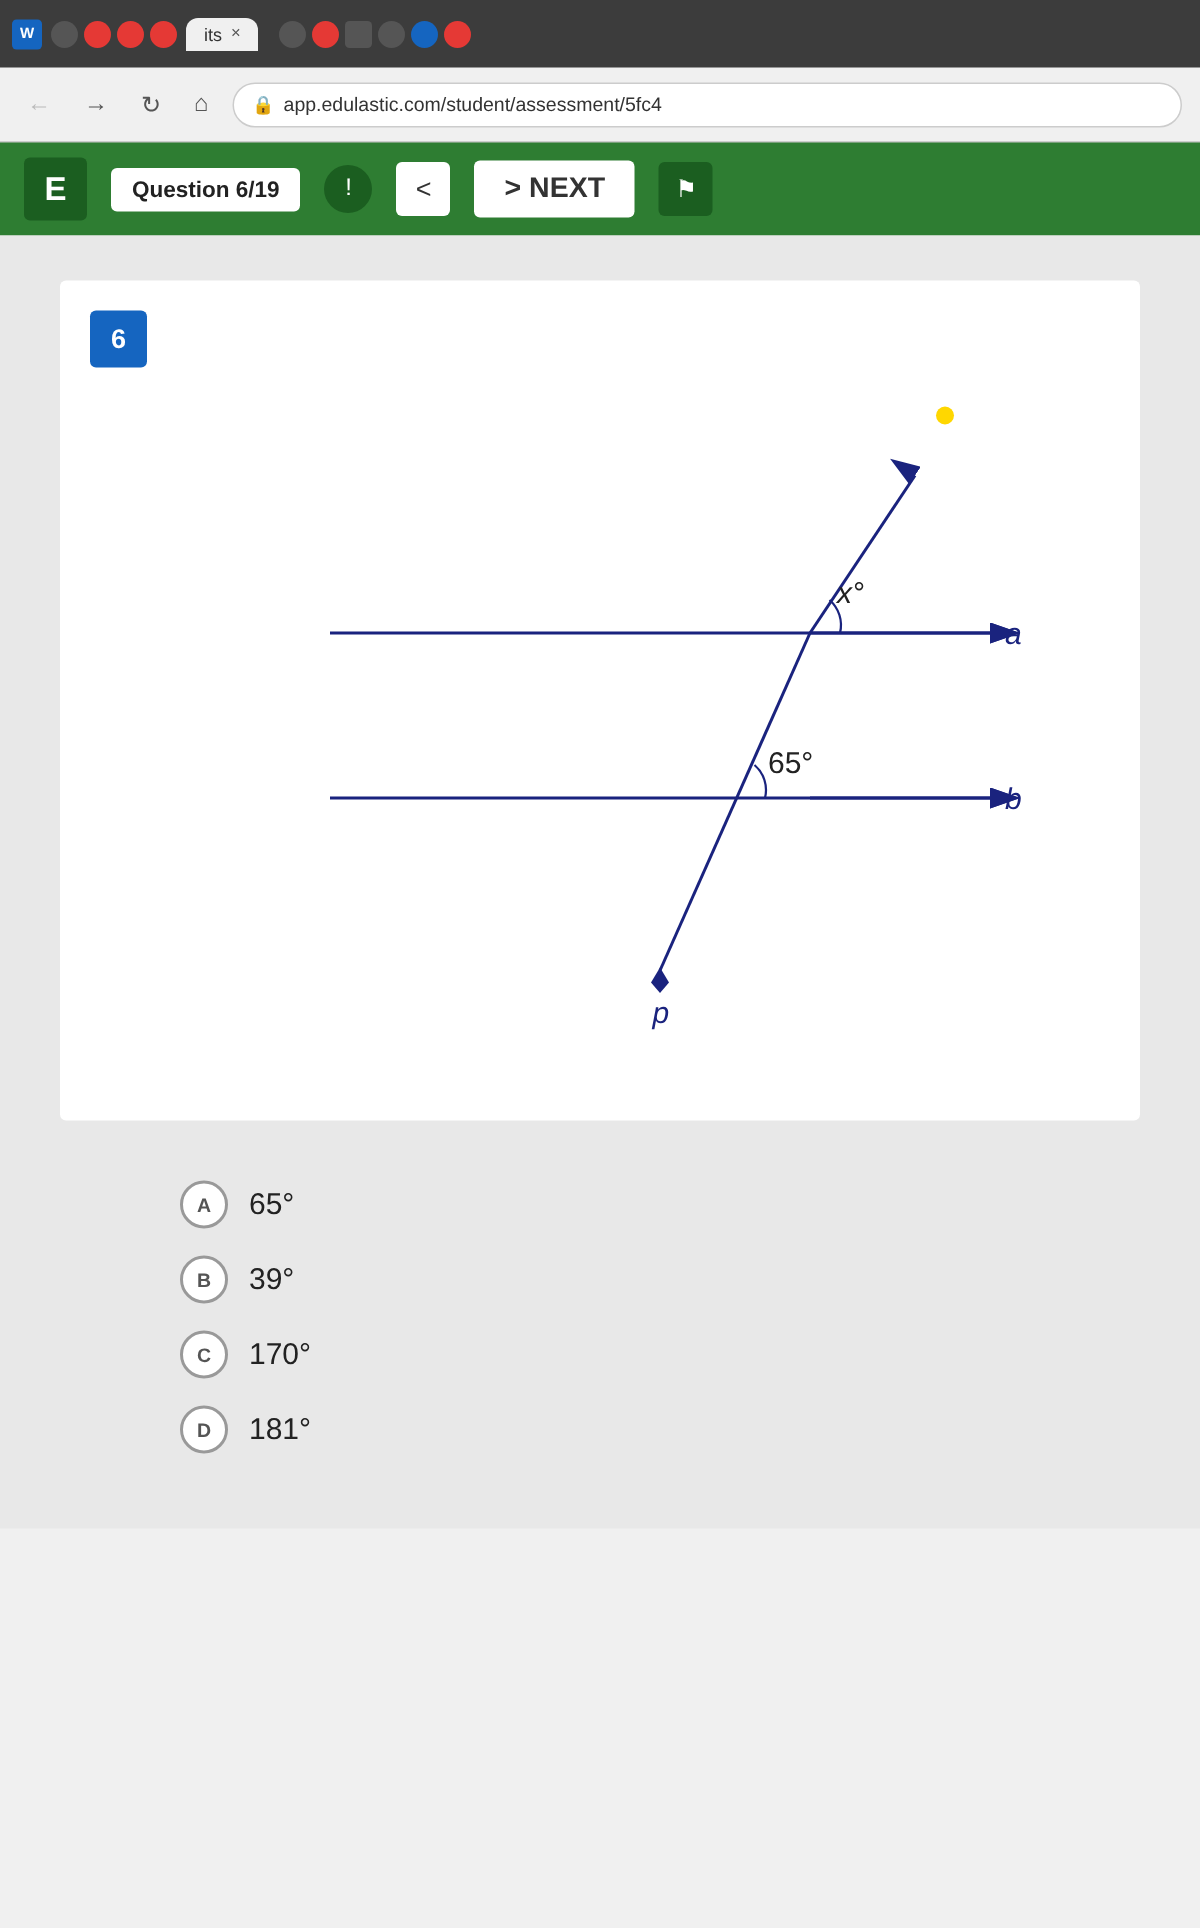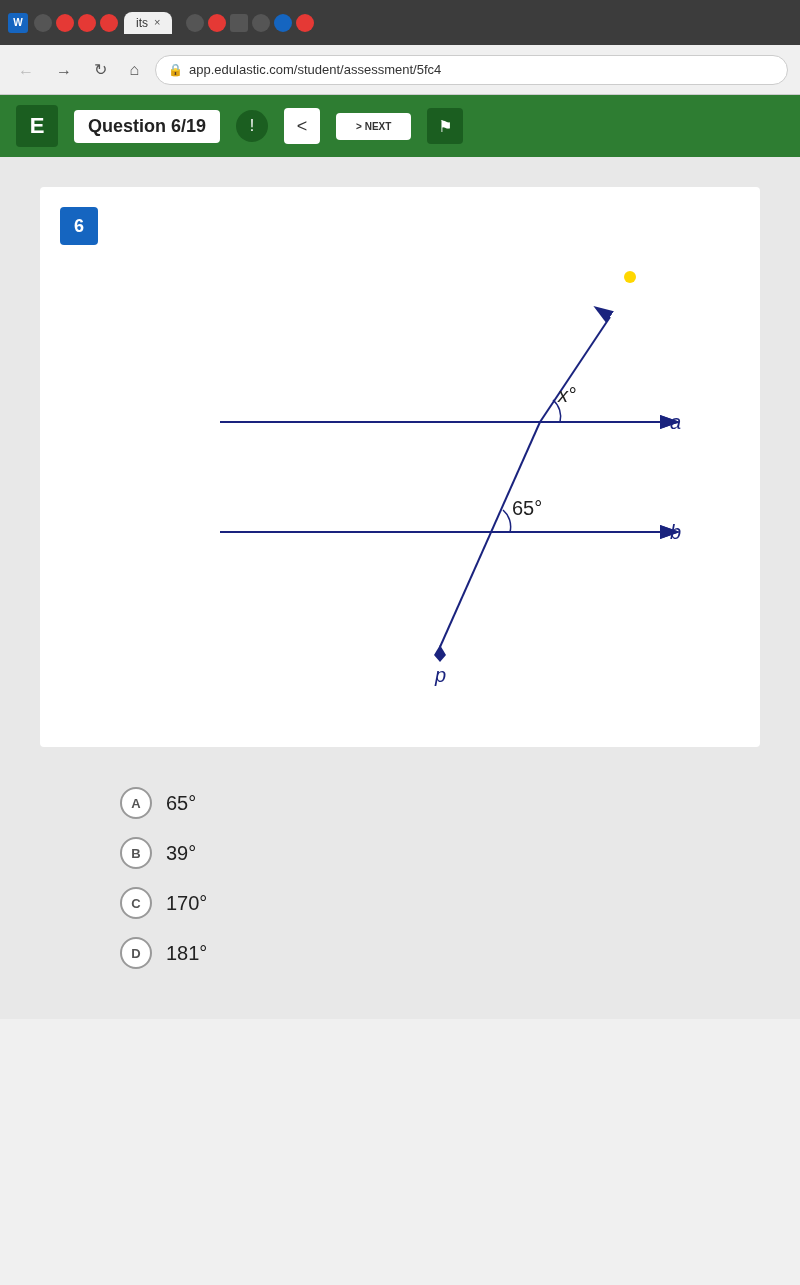--- a/index.html
+++ b/index.html
@@ -105,21 +105,21 @@
       width: 42px;
       height: 42px;
       display: flex; align-items: center; justify-content: center;
       border-radius: 4px;
     }
 
     .question-info {
       background: white;
       border-radius: 4px;
       padding: 6px 14px;
-      font-size: 18px;
+      font-size: 15px;
       font-weight: bold;
       color: #222;
     }
 
     .alert-btn {
       background: #1b5e20;
       border: none;
       border-radius: 50%;
       width: 32px; height: 32px;
       display: flex; align-items: center; justify-content: center;
@@ -135,21 +135,21 @@
       display: flex; align-items: center; justify-content: center;
       cursor: pointer;
       font-size: 18px; color: #333;
     }
 
     .next-btn {
       background: white;
       border: none;
       border-radius: 4px;
       padding: 8px 20px;
-      font-size: 10px;
+      font-size: 19px;
       font-weight: bold;
       color: #333;
       cursor: pointer;
       display: flex; align-items: center; gap: 6px;
     }
 
     .bookmark-btn {
       background: #1b5e20;
       border: none;
       border-radius: 4px;

